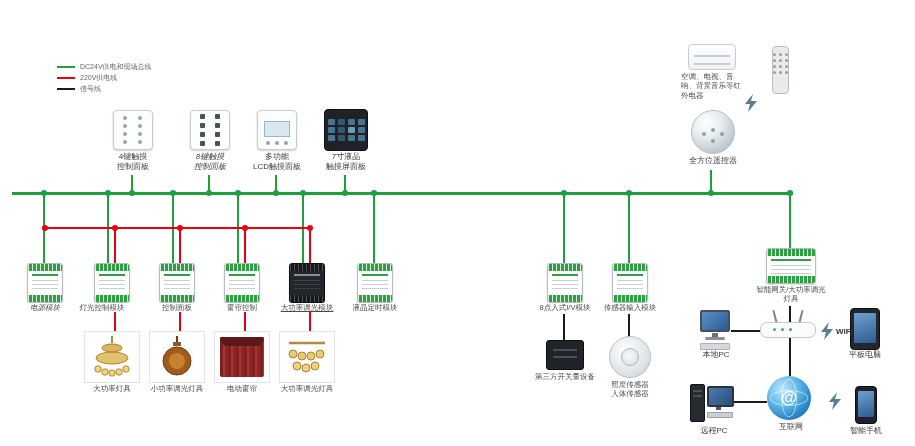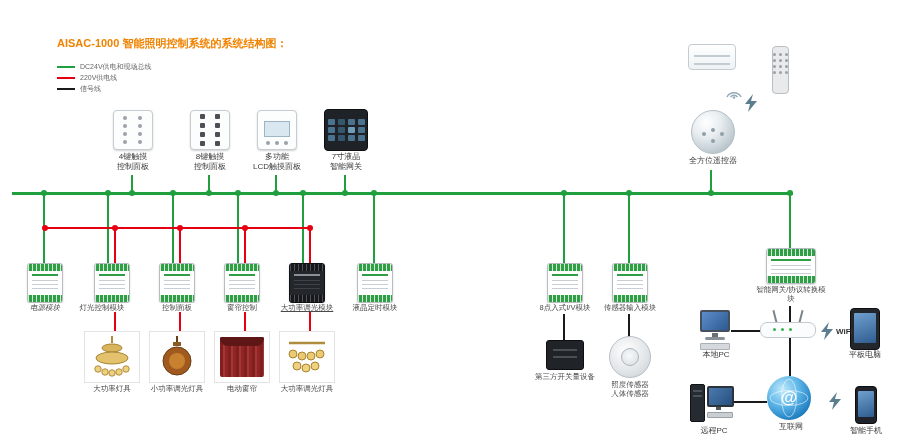--- a/index.html
+++ b/index.html
@@ -84,21 +84,20 @@
   .phone::after{content:"";position:absolute;left:2px;right:2px;top:4px;bottom:6px;background:linear-gradient(160deg,#6fa0cf,#2f5c8f);border-radius:1px;}
   .bolt{position:absolute;z-index:3;}
   .warcs{position:absolute;z-index:3;}
   .wifitxt{position:absolute;font-size:8px;font-weight:bold;color:#333;z-index:4;}
 </style>
 </head>
 <body>
 
 <div class="stage">
 
-  <div class="subtitle">AISAC-1000 智能照明控制系统的系统结构图：</div>
 
   <div class="legend">
     <div class="lrow">
         <span class="lline g"></span>
         <span class="ltext">DC24V供电和现场总线</span>
       </div>
     <div class="lrow">
         <span class="lline r"></span>
         <span class="ltext">220V供电线</span>
       </div>
@@ -173,21 +172,21 @@
   <div class="wpanel sq" style="left:190px;top:110px;">
       <i></i>
       <i></i>
       <i></i>
       <i></i>
       <i></i>
       <i></i>
       <i></i>
       <i></i>
     </div>
-  <div class="lbl" style="left:177px;top:152px;width:64px;">8键触摸
+  <div class="lbl" style="left:177px;top:152px;width:64px;font-style:italic;">8键触摸
 控制面板</div>
 
   <div class="wpanel lcdp" style="left:257px;top:110px;">
     <div class="lscr"></div>
     <div class="ldots">
         <i></i>
         <i></i>
         <i></i>
       </div>
   </div>
@@ -202,37 +201,38 @@
       <i></i>
       <i></i>
       <i></i>
       <i></i>
       <i></i>
       <i></i>
       <i></i>
       <i></i>
     </div>
   <div class="lbl" style="left:313px;top:152px;width:64px;">7寸液晶
-智能网关</div>
+触摸屏面板</div>
 
   <div class="ac" style="left:688px;top:44px;"></div>
   <div class="remote" style="left:772px;top:46px;">
       <i></i>
       <i></i>
       <i></i>
       <i></i>
       <i></i>
       <i></i>
       <i></i>
       <i></i>
       <i></i>
       <i></i>
       <i></i>
       <i></i>
     </div>
+  <div class="lbl small" style="left:680px;top:72px;width:64px;text-align:left;">空调、电视、音响、背景音乐等红外电器</div>
   <svg class="warcs" style="left:724px;top:84px;" width="20" height="16">
     <path d="M3,13 A8,8 0 0 1 17,13" stroke="#93a9b4" stroke-width="1.5" fill="none"></path>
     <path d="M6.5,13 A4.5,4.5 0 0 1 13.5,13" stroke="#93a9b4" stroke-width="1.5" fill="none"></path>
     <circle cx="10" cy="13.5" r="1.3" fill="#93a9b4"></circle>
   </svg>
   <svg class="bolt" style="left:744px;top:94px;" width="14" height="18">
     <polygon points="9,0 1,10 6,10 4,18 13,7 7,7" fill="#5c7d8e"></polygon>
   </svg>
   <div class="ball" style="left:691px;top:110px;"></div>
   <div class="lbl" style="left:682px;top:156px;width:60px;">全方位遥控器</div>
@@ -332,21 +332,21 @@
   <div class="lbl small" style="left:526px;top:372px;width:76px;">第三方开关量设备</div>
 
   <div class="dome" style="left:609px;top:336px;"></div>
   <div class="lbl small" style="left:601px;top:380px;width:56px;">照度传感器
 人体传感器</div>
 
   <div class="dmod wide" style="left:766px;top:248px;">
       <span class="mtxt"></span>
       <span class="mlines"></span>
     </div>
-  <div class="lbl small" style="left:755px;top:285px;width:70px;">智能网关/协议转换模块</div>
+  <div class="lbl small" style="left:755px;top:285px;width:70px;">智能网关/大功率调光灯具</div>
 
   <div class="pcmon" style="left:698px;top:310px;">
     <span class="scr"></span>
     <span class="stand"></span>
     <span class="base"></span>
     <span class="kbd"></span>
   </div>
   <div class="lbl" style="left:698px;top:350px;width:34px;">本地PC</div>
 
   <div class="router" style="left:760px;top:310px;">

